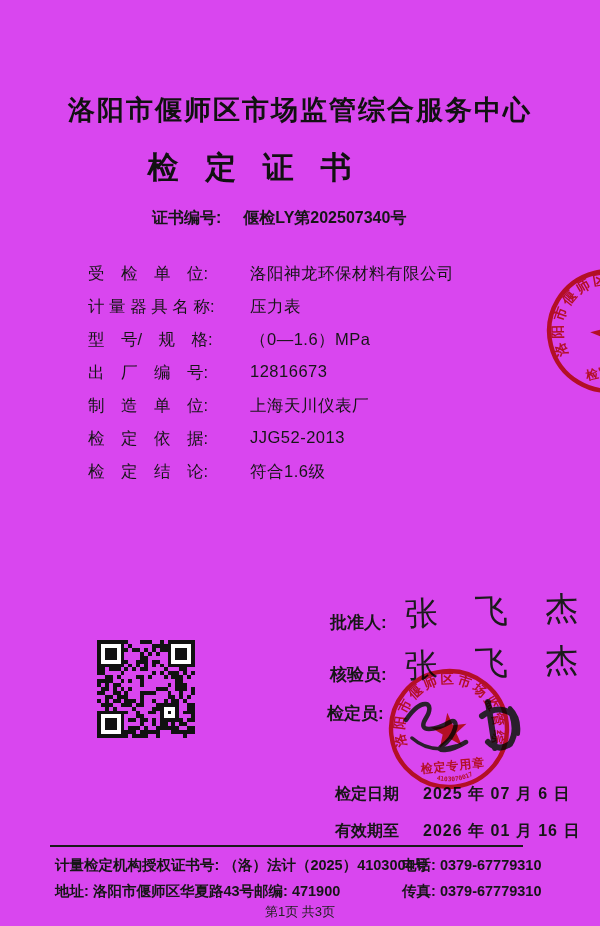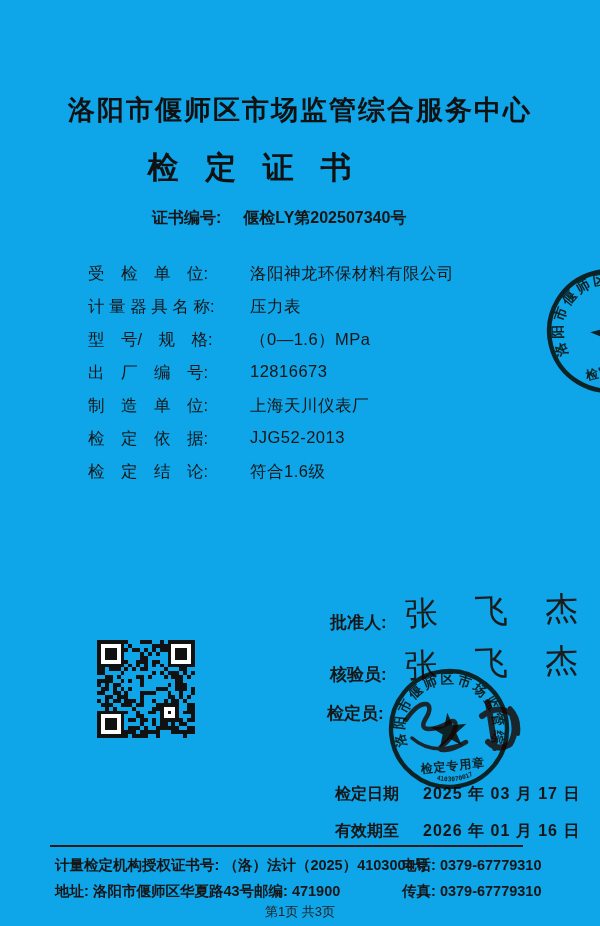--- a/index.html
+++ b/index.html
@@ -1,19 +1,19 @@
 <!DOCTYPE html>
 <html><head>
 <meta charset="utf-8">
 <style>
   html,body{margin:0;padding:0;background:#ffffff;}
   .page{
     position:relative;
     width:600px;height:926px;
-    background:#0ea5e9;
+    background:#d946ef;
     overflow:hidden;
     font-family:"Liberation Sans","DejaVu Sans",sans-serif;
     color:#1a1a1a;
   }
   
   .org-name{
     position:absolute;top:92px;left:0;width:600px;
     text-align:center;font-size:27px;font-weight:bold;
     letter-spacing:2px;color:#111;
   }
@@ -353,21 +353,21 @@
         <rect x="11" y="24" width="1" height="1" fill="#111"></rect>
         <rect x="12" y="24" width="1" height="1" fill="#111"></rect>
         <rect x="15" y="24" width="1" height="1" fill="#111"></rect>
         <rect x="22" y="24" width="1" height="1" fill="#111"></rect>
         <rect x="16" y="16" width="5" height="5" fill="#111"></rect>
         <rect x="17" y="17" width="3" height="3" fill="#fff"></rect>
         <rect x="18" y="18" width="1" height="1" fill="#111"></rect>
       </svg></div>
 
   <div class="date-row" style="top:784px;left:335px;">
-    <span>检定日期</span><span class="val">2025 年 03 月 17 日</span>
+    <span>检定日期</span><span class="val">2025 年 07 月 6 日</span>
   </div>
   <div class="date-row" style="top:821px;left:335px;">
     <span>有效期至</span><span class="val">2026 年 01 月 16 日</span>
   </div>
 
   <div class="stamp stamp-right" id="stamp-right">
   <svg viewBox="0 0 200 200" width="100%" height="100%">
     <circle cx="100" cy="100" r="92" fill="none" stroke="#cf2315" stroke-width="7"></circle>
     <defs>
       <path id="arcTop-r" d="M 31.2,121 A 72,72 0 1 1 168.8,121" fill="none"></path>

